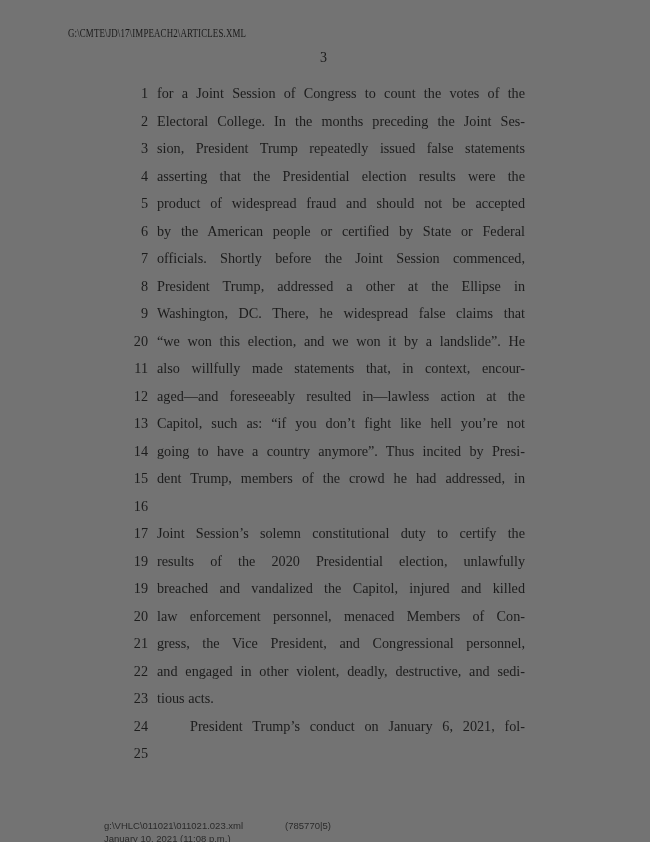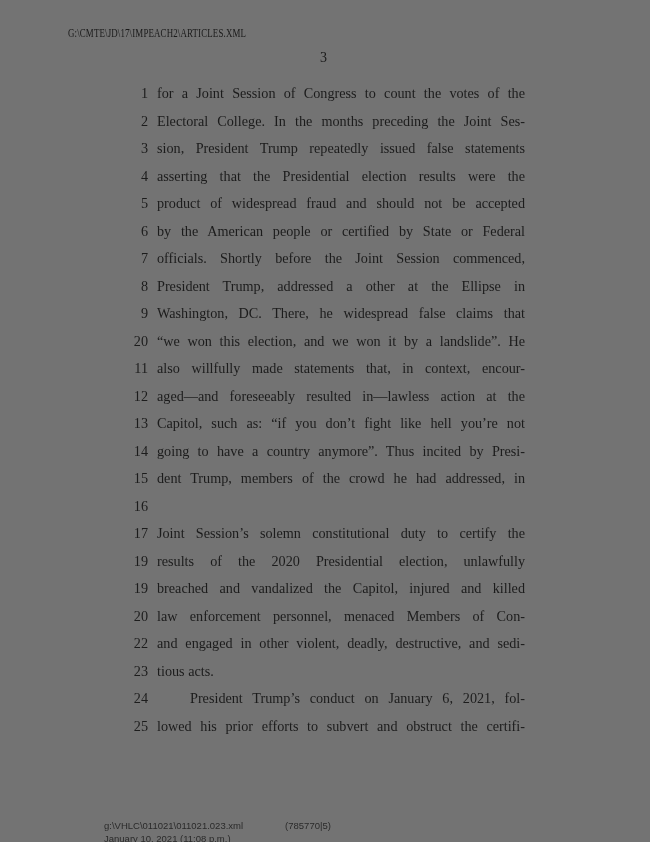--- a/index.html
+++ b/index.html
@@ -168,34 +168,37 @@
       </div>
       <div class="line">
         <span class="num">19</span>
         <span class="txt">breached and vandalized the Capitol, injured and killed</span>
       </div>
       <div class="line">
         <span class="num">20</span>
         <span class="txt">law enforcement personnel, menaced Members of Con-</span>
       </div>
       <div class="line">
+        <span class="num">21</span>
+        <span class="txt">gress, the Vice President, and Congressional personnel,</span>
+      </div>
+      <div class="line">
         <span class="num">22</span>
         <span class="txt">and engaged in other violent, deadly, destructive, and sedi-</span>
       </div>
       <div class="line para-end">
         <span class="num">23</span>
         <span class="txt">tious acts.</span>
       </div>
       <div class="line indent">
         <span class="num">24</span>
         <span class="txt">President Trump’s conduct on January 6, 2021, fol-</span>
       </div>
       <div class="line">
         <span class="num">25</span>
-        <span class="txt">lowed his prior efforts to subvert and obstruct the certifi-</span>
       </div>
     </div>
 
   <div class="footer">
     <div class="footer-row">
       <span>g:\VHLC\011021\011021.023.xml</span><span class="doc-id">(785770|5)</span>
     </div>
     <div class="footer-row">January 10, 2021 (11:08 p.m.)</div>
   </div>
 

